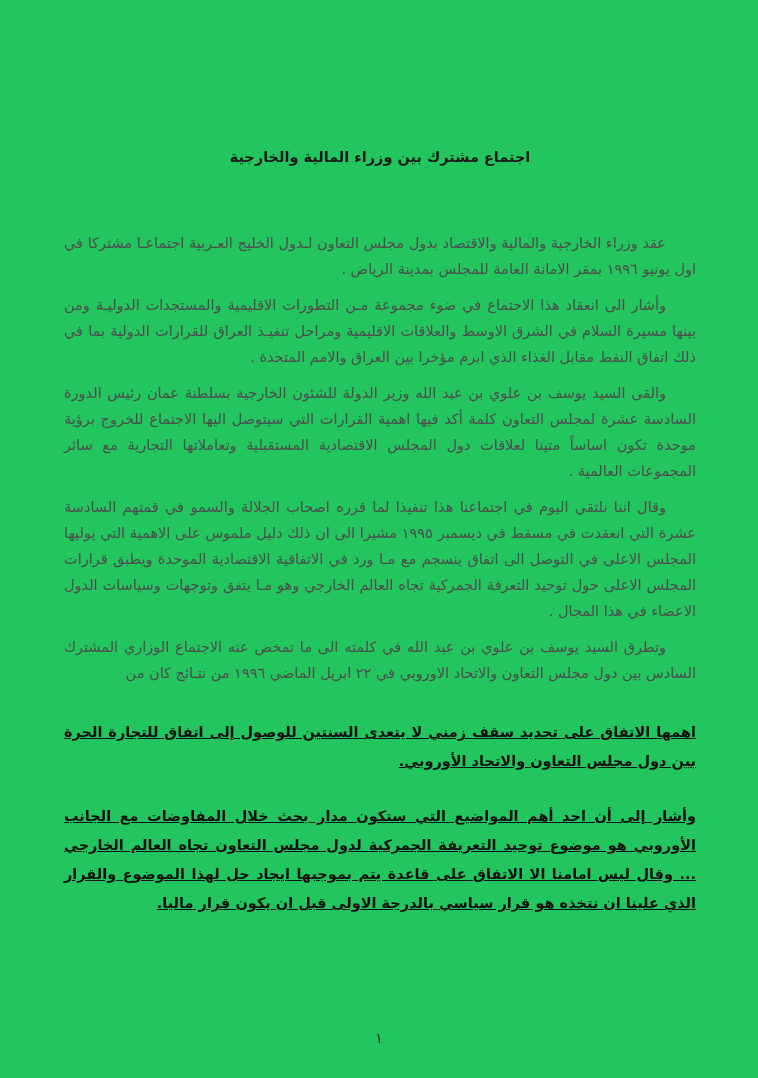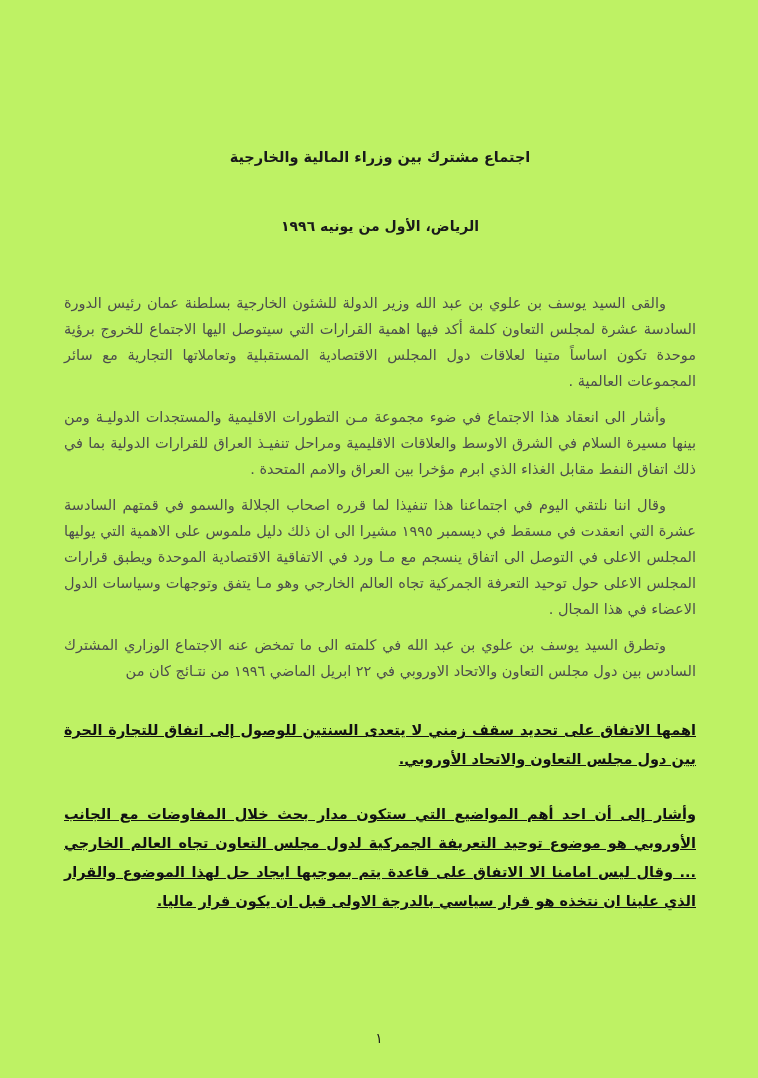--- a/index.html
+++ b/index.html
@@ -6,21 +6,21 @@
     margin: 0;
     padding: 0;
     background: #e8e8e8;
     font-family: "DejaVu Sans", sans-serif;
   }
   .page {
     position: relative;
     width: 758px;
     height: 1078px;
     margin: 0 auto;
-    background: #bef264;
+    background: #22c55e;
     overflow: hidden;
     direction: rtl;
   }
   .content {
     position: absolute;
     top: 0;
     right: 62px;
     left: 64px;
   }
   .header-block {
@@ -76,26 +76,26 @@
   }
 </style>
 </head>
 <body>
 
 <div class="page">
   <div class="content">
 
     <div class="header-block">
       <div class="title-line">اجتماع مشترك بين وزراء المالية والخارجية</div>
-      <div class="date-line">الرياض، الأول من يونيه ١٩٩٦</div>
     </div>
 
     <div class="body-block">
+      <p class="body-para">عقد وزراء الخارجية والمالية والاقتصاد بدول مجلس التعاون لـدول الخليج العـربية اجتماعـا مشتركا في اول يونيو ١٩٩٦ بمقر الامانة العامة للمجلس بمدينة الرياض .</p>
+      <p class="body-para">وأشار الى انعقاد هذا الاجتماع في ضوء مجموعة مـن التطورات الاقليمية والمستجدات الدوليـة ومن بينها مسيرة السلام في الشرق الاوسط والعلاقات الاقليمية ومراحل تنفيـذ العراق للقرارات الدولية بما في ذلك اتفاق النفط مقابل الغذاء الذي ابرم مؤخرا بين العراق والامم المتحدة .</p>
       <p class="body-para">والقى السيد يوسف بن علوي بن عبد الله وزير الدولة للشئون الخارجية بسلطنة عمان رئيس الدورة السادسة عشرة لمجلس التعاون كلمة أكد فيها اهمية القرارات التي سيتوصل اليها الاجتماع للخروج برؤية موحدة تكون اساساً متينا لعلاقات دول المجلس الاقتصادية المستقبلية وتعاملاتها التجارية مع سائر المجموعات العالمية .</p>
-      <p class="body-para">وأشار الى انعقاد هذا الاجتماع في ضوء مجموعة مـن التطورات الاقليمية والمستجدات الدوليـة ومن بينها مسيرة السلام في الشرق الاوسط والعلاقات الاقليمية ومراحل تنفيـذ العراق للقرارات الدولية بما في ذلك اتفاق النفط مقابل الغذاء الذي ابرم مؤخرا بين العراق والامم المتحدة .</p>
       <p class="body-para">وقال اننا نلتقي اليوم في اجتماعنا هذا تنفيذا لما قرره اصحاب الجلالة والسمو في قمتهم السادسة عشرة التي انعقدت في مسقط في ديسمبر ١٩٩٥ مشيرا الى ان ذلك دليل ملموس على الاهمية التي يوليها المجلس الاعلى في التوصل الى اتفاق ينسجم مع مـا ورد في الاتفاقية الاقتصادية الموحدة ويطبق قرارات المجلس الاعلى حول توحيد التعرفة الجمركية تجاه العالم الخارجي وهو مـا يتفق وتوجهات وسياسات الدول الاعضاء في هذا المجال .</p>
       <p class="body-para">وتطرق السيد يوسف بن علوي بن عبد الله في كلمته الى ما تمخض عنه الاجتماع الوزاري المشترك السادس بين دول مجلس التعاون والاتحاد الاوروبي في ٢٢ ابريل الماضي ١٩٩٦ من نتـائج كان من</p>
     </div>
 
     <div class="emphasis-block">
       <p class="emphasis-para">اهمها الاتفاق على تحديد سقف زمني لا يتعدى السنتين للوصول إلى اتفاق للتجارة الحرة بين دول مجلس التعاون والاتحاد الأوروبي.</p>
       <p class="emphasis-para">وأشار إلى أن احد أهم المواضيع التي ستكون مدار بحث خلال المفاوضات مع الجانب الأوروبي هو موضوع توحيد التعريفة الجمركية لدول مجلس التعاون تجاه العالم الخارجي ... وقال ليس امامنا الا الاتفاق على قاعدة يتم بموجبها ايجاد حل لهذا الموضوع والقرار الذي علينا ان نتخذه هو قرار سياسي بالدرجة الاولى قبل ان يكون قرار ماليا.</p>
     </div>
 
   </div>

